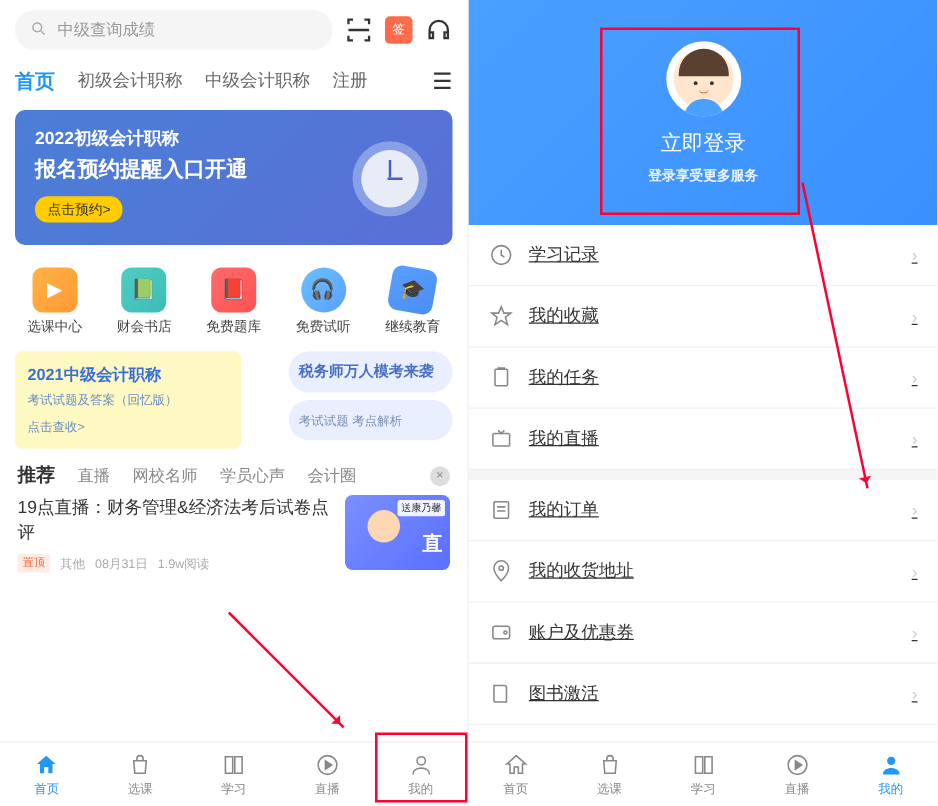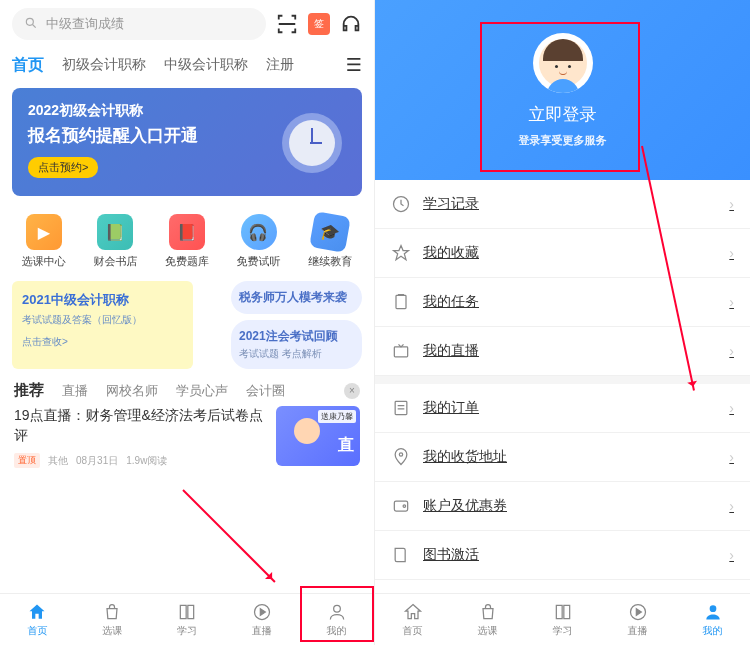--- a/index.html
+++ b/index.html
@@ -158,21 +158,20 @@
     <div class="card-left">
       <div class="card-left-title">2021中级会计职称</div>
       <div class="card-left-sub">考试试题及答案（回忆版）</div>
       <div class="card-left-link">点击查收&gt;</div>
     </div>
     <div class="card-right">
       <div class="card-r-box">
         <div class="card-r-title">税务师万人模考来袭</div>
       </div>
       <div class="card-r-box">
-        <div class="card-r-title">2021注会考试回顾</div>
         <div class="card-r-sub">考试试题 考点解析</div>
       </div>
     </div>
   </div>
 
   <div class="rec-tabs">
     <span class="rec-tab active">推荐</span>
     <span class="rec-tab">直播</span>
     <span class="rec-tab">网校名师</span>
     <span class="rec-tab">学员心声</span>

